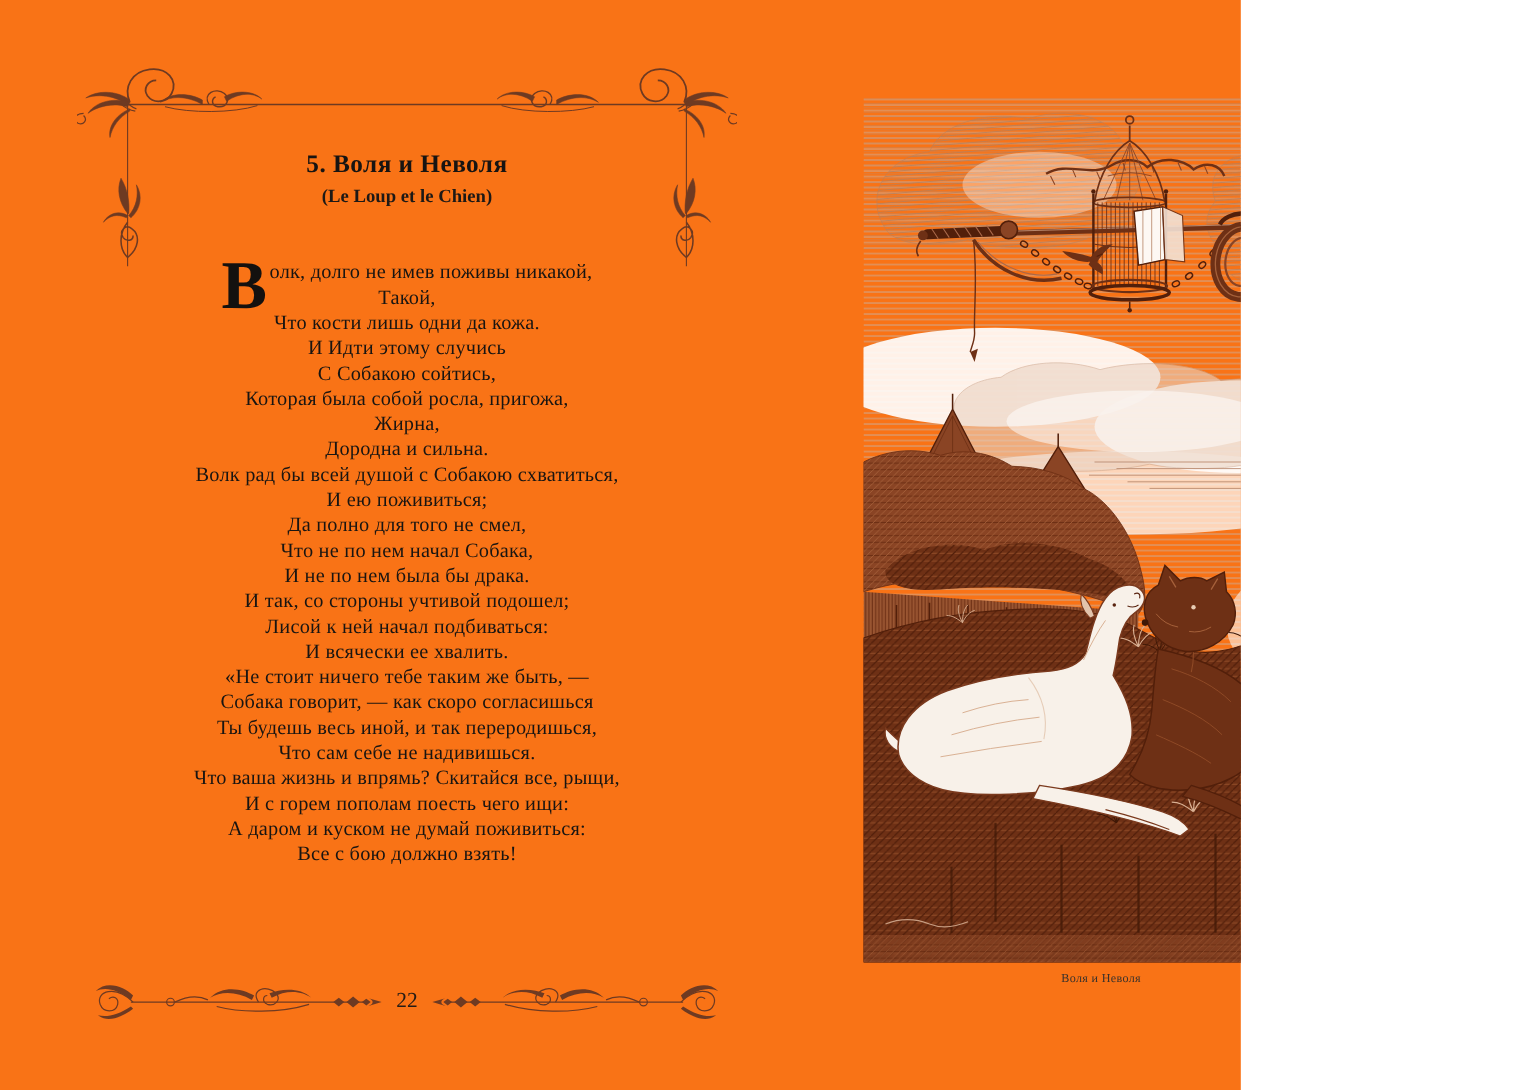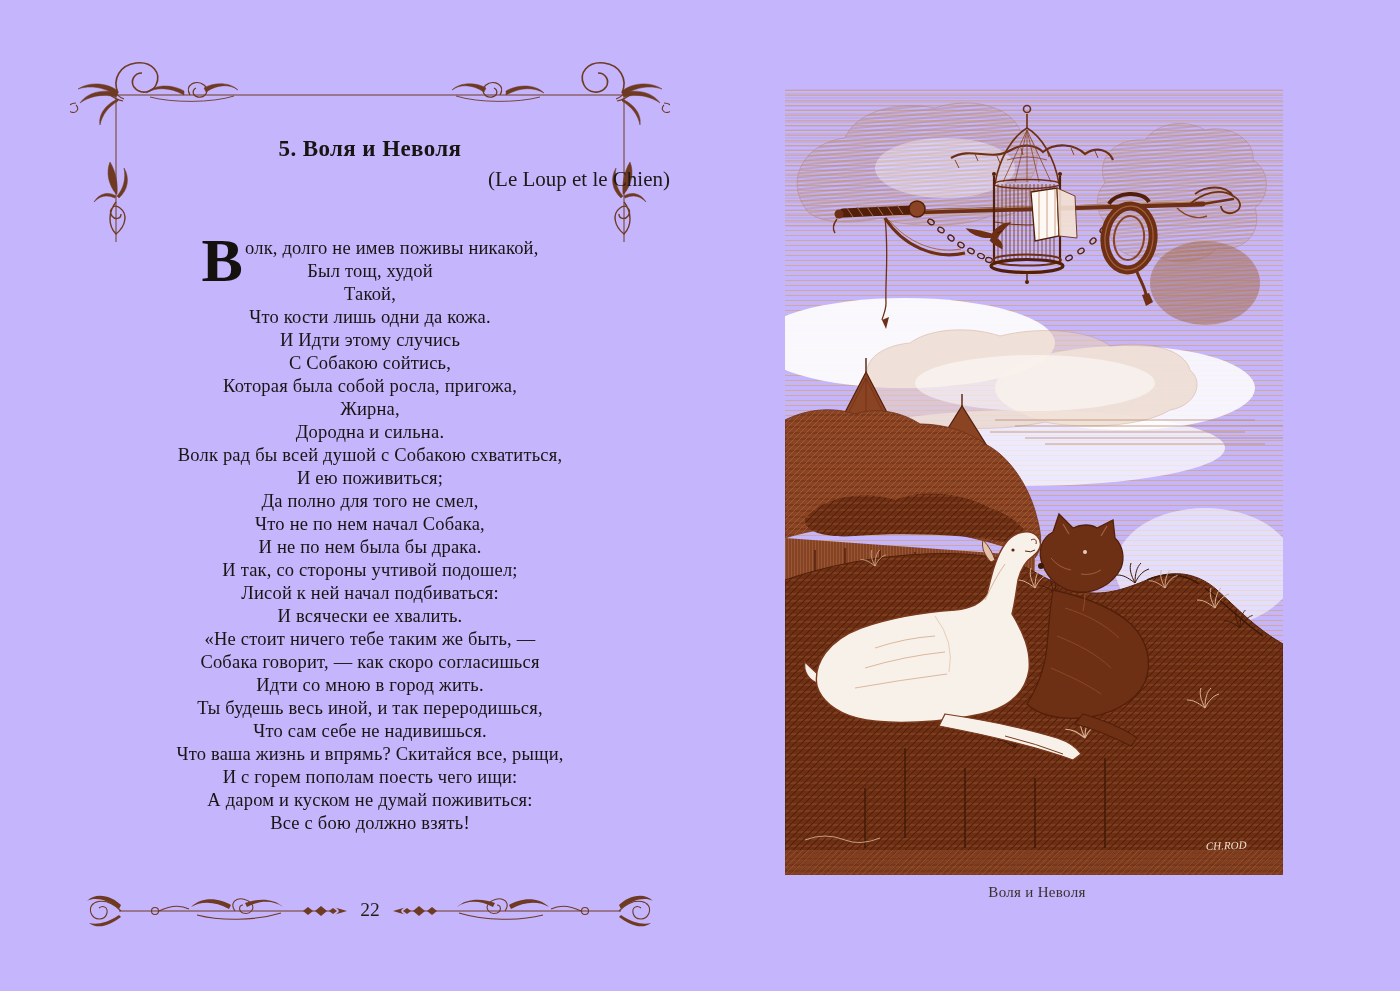--- a/index.html
+++ b/index.html
@@ -1,39 +1,39 @@
 <!DOCTYPE html>
 <html><head>
 <meta charset="utf-8">
 <style>
   html,body{margin:0;padding:0;background:#ffffff;}
-  .stage{position:relative;width:1400px;height:991px;background:#c4b5fd;overflow:hidden;
+  .stage{position:relative;width:1128px;height:991px;background:#f97316;overflow:hidden;
          font-family:"Liberation Serif",serif;}
   
   .left-page{position:absolute;left:70px;top:60px;width:600px;height:880px;}
   .frame-svg{position:absolute;left:0;top:0;width:600px;height:200px;}
   .page-title{position:absolute;top:76px;left:0;width:100%;text-align:center;
               font-weight:700;font-size:23px;line-height:26px;color:#171412;letter-spacing:.4px;}
-  .page-subtitle{position:absolute;top:109px;left:0;width:100%;text-align:right;
-              font-size:21px;line-height:20px;color:#1d1916;}
+  .page-subtitle{position:absolute;top:109px;left:0;width:100%;text-align:center;
+              font-size:17px;line-height:20px;color:#1d1916;font-weight:bold;}
   .poem{position:absolute;top:177px;left:0;width:100%;color:#181512;
         font-size:18.5px;line-height:23px;letter-spacing:.2px;}
   .pline{height:23px;text-align:center;white-space:nowrap;}
   .pline-first{display:flex;justify-content:center;align-items:flex-start;height:23px;overflow:visible;}
   .dropcap{display:block;font-weight:700;font-size:62px;line-height:46px;height:46px;
            margin-right:2px;color:#14110f;}
   .first-rest{display:block;line-height:23px;}
   .page-footer{position:absolute;top:828px;left:0;width:100%;height:46px;
                display:flex;align-items:center;justify-content:center;gap:13px;}
   .page-number{font-size:19.5px;color:#241c16;line-height:1;padding-bottom:2px;}
   .foot-svg{display:block;width:262px;height:36px;}
   
   .illustration{position:absolute;left:785px;top:88px;width:498px;height:787px;}
-  .illo-caption{position:absolute;left:788px;top:884px;width:498px;text-align:center;
-                font-size:15px;color:#3a322c;letter-spacing:.3px;}
+  .illo-caption{position:absolute;left:752px;top:884px;width:498px;text-align:center;
+                font-size:11px;color:#3a322c;letter-spacing:.3px;}
 </style>
 </head>
 <body>
 
 <div class="stage">
 
   <div class="left-page">
 
     <svg class="frame-svg" viewBox="0 0 600 200">
       <defs>
@@ -72,21 +72,20 @@
     <div class="page-title">5. Воля и Неволя</div>
     <div class="page-subtitle">(Le Loup et le Chien)</div>
 
     <div class="poem">
       <div class="pline pline-first">
         <span class="dropcap">В</span>
         <span class="first-rest">олк, долго не имев поживы никакой,</span>
       </div>
       <div>
 
-          <div class="pline">Был тощ, худой</div>
 
           <div class="pline">Такой,</div>
 
           <div class="pline">Что кости лишь одни да кожа.</div>
 
           <div class="pline">И Идти этому случись</div>
 
           <div class="pline">С Собакою сойтись,</div>
 
           <div class="pline">Которая была собой росла, пригожа,</div>
@@ -109,21 +108,20 @@
 
           <div class="pline">Лисой к ней начал подбиваться:</div>
 
 
           <div class="pline">И всячески ее хвалить.</div>
 
           <div class="pline">«Не стоит ничего тебе таким же быть, —</div>
 
           <div class="pline">Собака говорит, — как скоро согласишься</div>
 
-          <div class="pline">Идти со мною в город жить.</div>
 
           <div class="pline">Ты будешь весь иной, и так переродишься,</div>
 
           <div class="pline">Что сам себе не надивишься.</div>
 
           <div class="pline">Что ваша жизнь и впрямь? Скитайся все, рыщи,</div>
 
           <div class="pline">И с горем пополам поесть чего ищи:</div>
 
           <div class="pline">А даром и куском не думай поживиться:</div>

